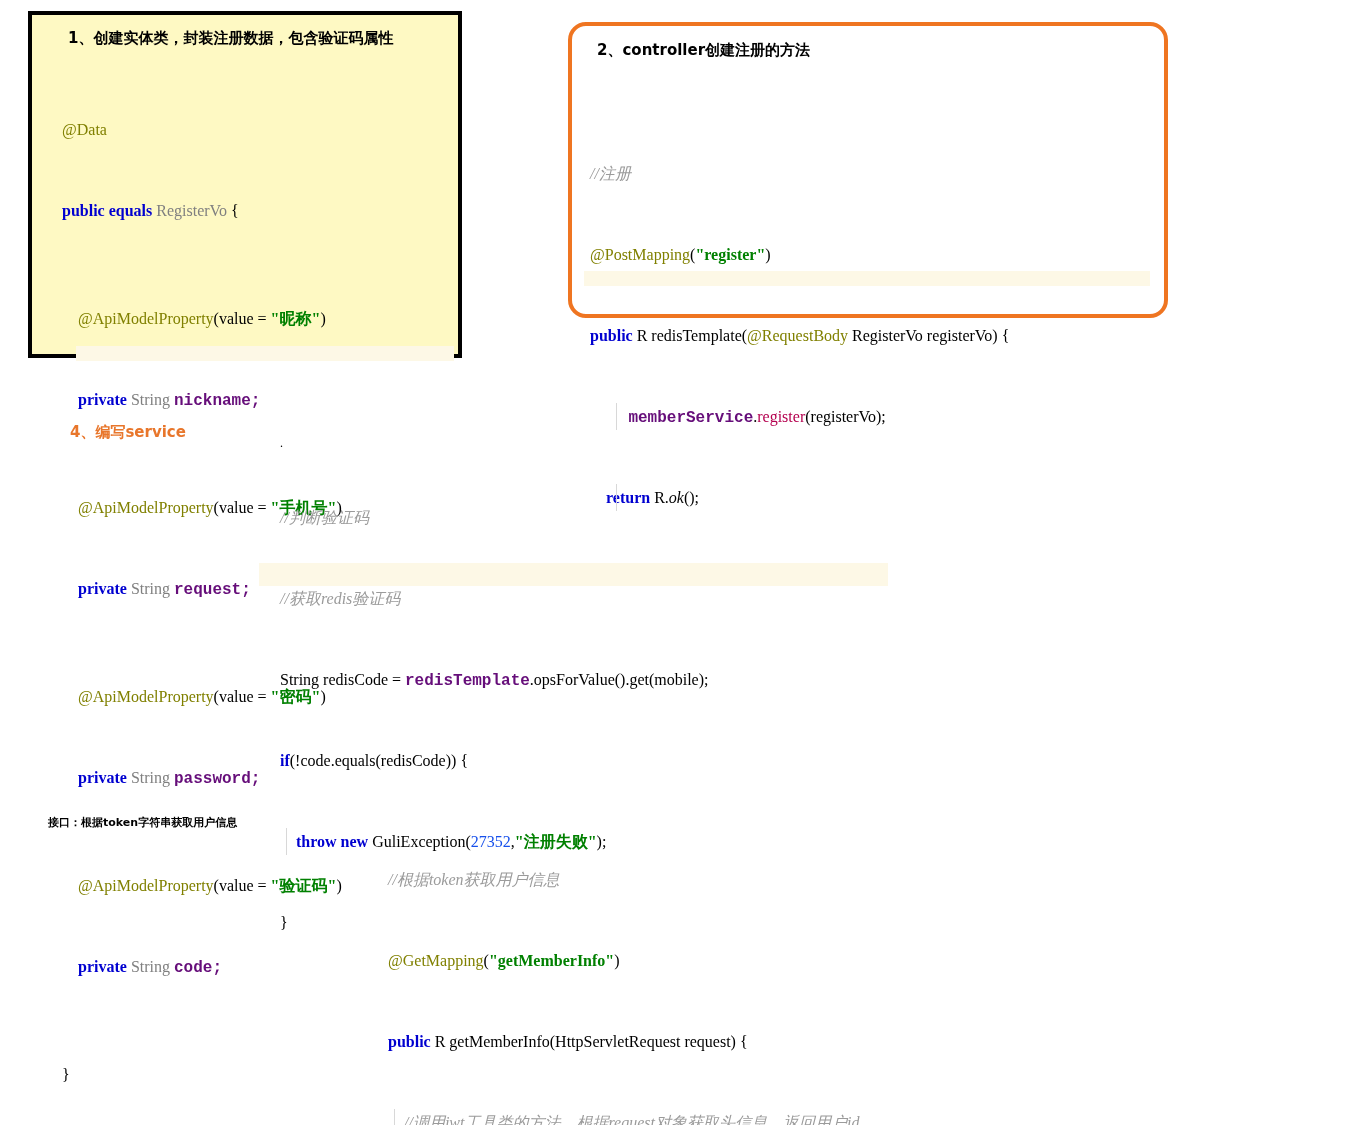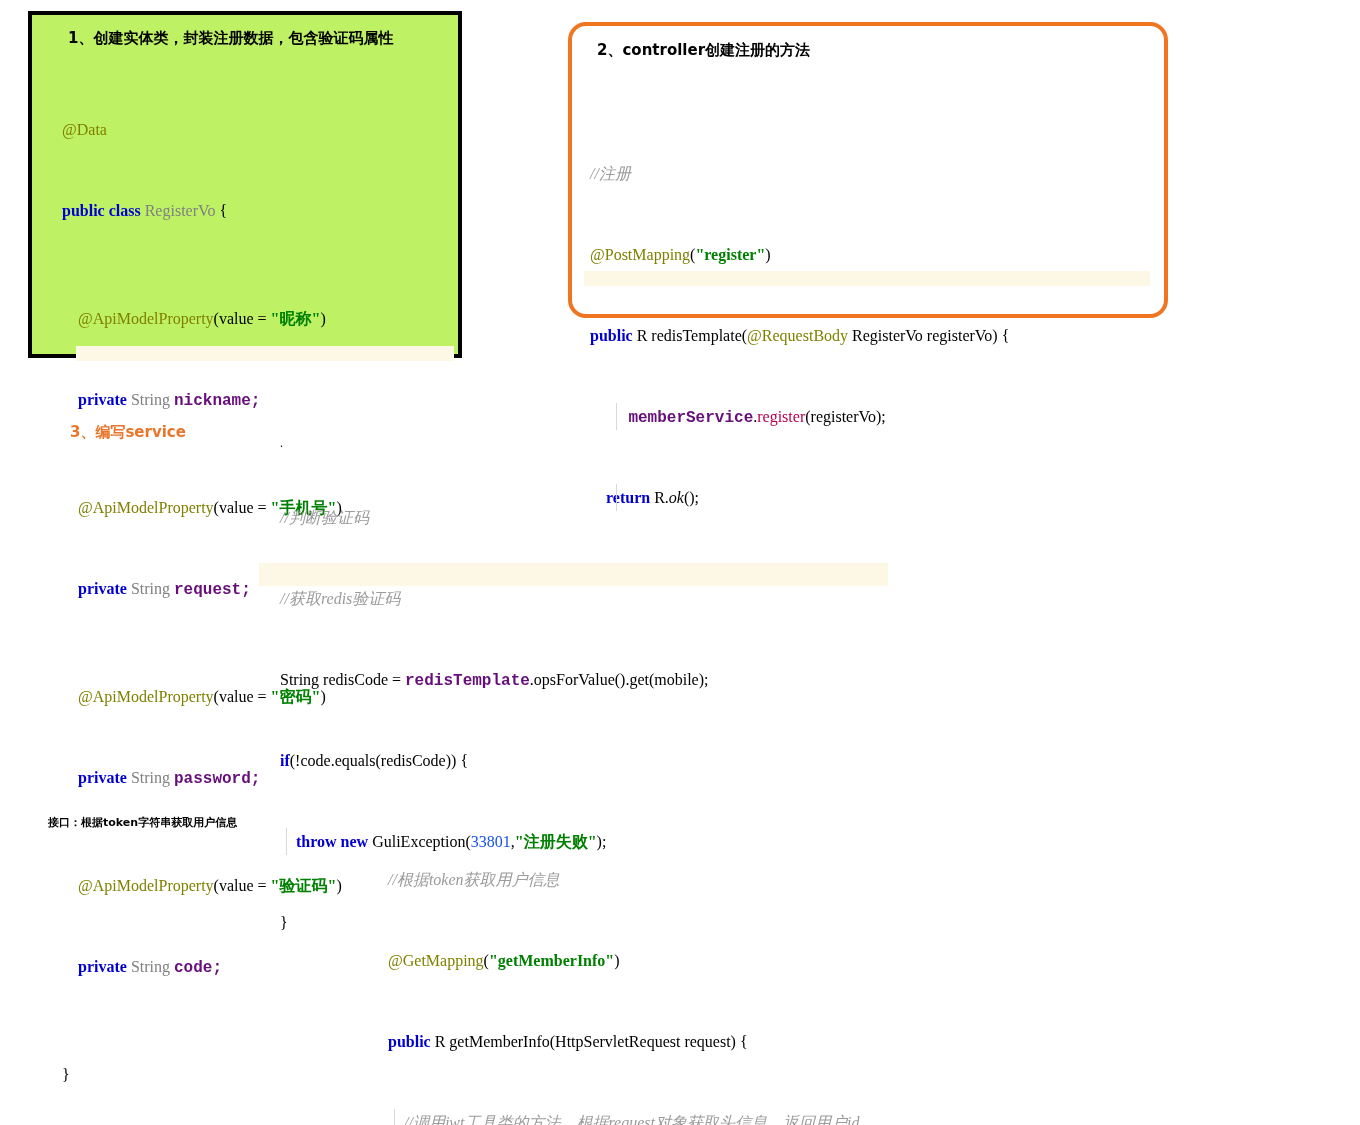--- a/index.html
+++ b/index.html
@@ -35,21 +35,21 @@
   .guide{
     position:absolute;top:0;bottom:0;width:1px;background:#d8d8d8;
   }
 
   
   .hl-band{position:absolute;background:#fdf8e6;}
 
   
   #box1{
     position:absolute;left:28px;top:11px;width:434px;height:347px;
-    border:4px solid #000000;background:#bef264;box-sizing:border-box;
+    border:4px solid #000000;background:#fef9c3;box-sizing:border-box;
   }
   #box1 .title{
     position:absolute;left:36px;top:14px;
     font-family:"DejaVu Sans","Liberation Sans",sans-serif;
     font-size:15px;font-weight:bold;color:#000000;white-space:nowrap;
   }
   #box1 .code{position:absolute;left:30px;top:47px;}
 
   
   #box2{
@@ -82,21 +82,21 @@
 </head>
 <body>
 
 <div id="box1">
   <div class="title">1、创建实体类，封装注册数据，包含验证码属性</div>
 
   <div class="hl-band" style="left:44px;top:331px;width:378px;height:15px;"></div>
 
   <div class="code">
     <div class="ln"><span class="ann">@Data</span></div>
-    <div class="ln"><span class="kw">public class</span><span class="type"> RegisterVo</span><span class="plain"> {</span></div>
+    <div class="ln"><span class="kw">public equals</span><span class="type"> RegisterVo</span><span class="plain"> {</span></div>
 
     <div class="ln"><span class="ann">    @ApiModelProperty</span><span class="plain">(value = </span><span class="str">"昵称"</span><span class="plain">)</span></div>
     <div class="ln"><span class="kw">    private</span><span class="type"> String </span><span class="fld">nickname</span><span class="fld">;</span></div>
 
     <div class="ln"><span class="ann">    @ApiModelProperty</span><span class="plain">(value = </span><span class="str">"手机号"</span><span class="plain">)</span></div>
     <div class="ln"><span class="kw">    private</span><span class="type"> String </span><span class="fld">request</span><span class="fld">;</span></div>
 
     <div class="ln"><span class="ann">    @ApiModelProperty</span><span class="plain">(value = </span><span class="str">"密码"</span><span class="plain">)</span></div>
     <div class="ln"><span class="kw">    private</span><span class="type"> String </span><span class="fld">password</span><span class="fld">;</span></div>
 
@@ -115,31 +115,31 @@
   <div class="code">
     <div class="ln"><span class="cmt">//注册</span></div>
     <div class="ln"><span class="ann">@PostMapping</span><span class="plain">(</span><span class="str">"register"</span><span class="plain">)</span></div>
     <div class="ln"><span class="kw">public</span><span class="plain"> R redisTemplate(</span><span class="ann">@RequestBody</span><span class="plain"> RegisterVo registerVo) {</span></div>
     <div class="ln"><span class="guide" style="left:26px;"></span><span class="fld">    memberService</span><span class="plain">.</span><span class="mcall">register</span><span class="plain">(registerVo);</span></div>
     <div class="ln"><span class="guide" style="left:26px;"></span><span class="kw">    return</span><span class="plain"> R.</span><span class="stat">ok</span><span class="plain">();</span></div>
     <div class="ln"><span class="plain">}</span></div>
   </div>
 </div>
 
-<div id="sec3-label">3、编写service</div>
+<div id="sec3-label">4、编写service</div>
 
 <div class="hl-band" style="left:259px;top:563px;width:629px;height:23px;"></div>
 
 <div id="sec3-code" class="code">
   <div class="ln" style="height:14px;line-height:14px;font-size:12px;"><span class="plain">.</span></div>
   <div class="ln"><span class="cmt">//判断验证码</span></div>
   <div class="ln"><span class="cmt">//获取redis验证码</span></div>
   <div class="ln"><span class="plain">String redisCode = </span><span class="fld">redisTemplate</span><span class="plain">.opsForValue().get(mobile);</span></div>
   <div class="ln"><span class="kw">if</span><span class="plain">(!code.equals(redisCode)) {</span></div>
-  <div class="ln"><span class="guide" style="left:6px;"></span><span class="kw">    throw new</span><span class="plain"> GuliException(</span><span class="num">33801</span><span class="plain">,</span><span class="str">"注册失败"</span><span class="plain">);</span></div>
+  <div class="ln"><span class="guide" style="left:6px;"></span><span class="kw">    throw new</span><span class="plain"> GuliException(</span><span class="num">27352</span><span class="plain">,</span><span class="str">"注册失败"</span><span class="plain">);</span></div>
   <div class="ln"><span class="plain">}</span></div>
 
   <div class="ln"></div>
 
   
   
   
   
   
   

